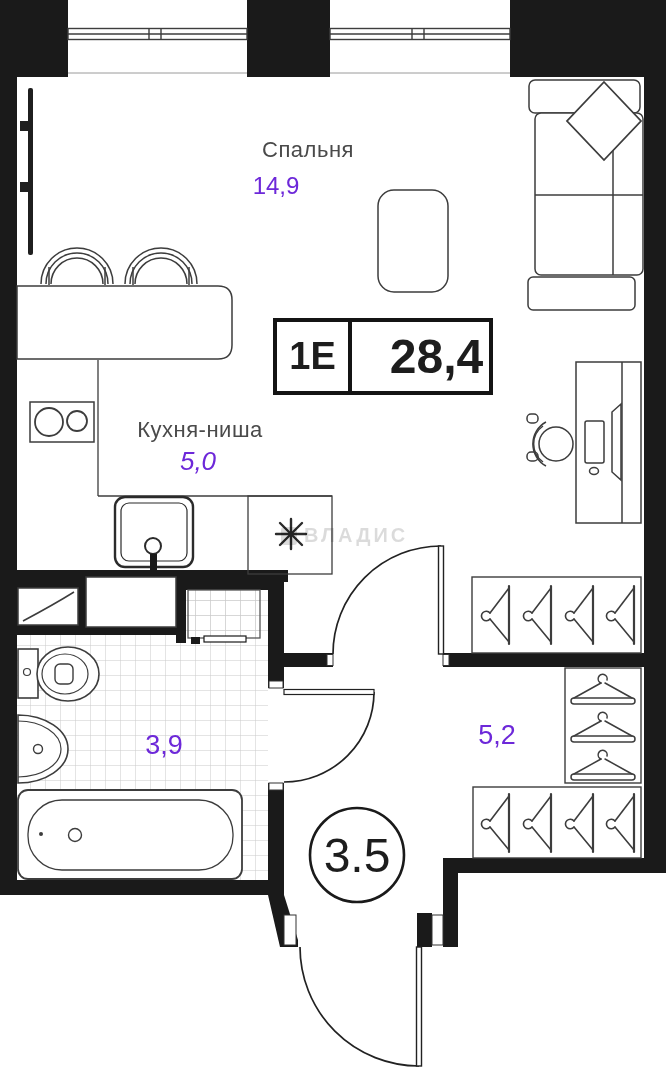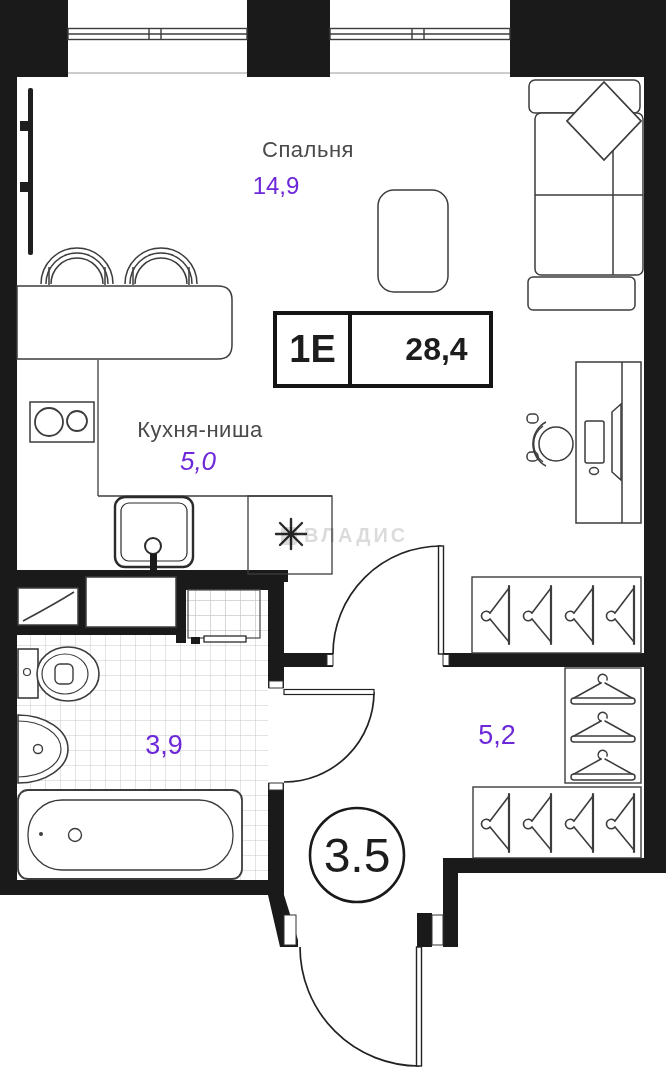--- a/index.html
+++ b/index.html
@@ -2,26 +2,26 @@
 <html><head>
 <meta charset="utf-8">
 <style>
   html,body{margin:0;padding:0;background:#ffffff;}
   #plan{position:relative;width:666px;height:1080px;background:#ffffff;overflow:hidden;
         font-family:"Liberation Sans","DejaVu Sans",sans-serif;}
   #plan svg{position:absolute;left:0;top:0;}
   .lbl{position:absolute;transform:translate(-50%,-50%);white-space:nowrap;line-height:1;}
   .room-name{font-size:22px;color:#4a4a4a;letter-spacing:.5px;}
   .room-area{color:#6d28d9;}
-  #unit-box{position:absolute;left:273px;top:311px;width:220px;height:77px;
+  #unit-box{position:absolute;left:273px;top:318px;width:220px;height:77px;
             box-sizing:border-box;border:4.5px solid #141414;background:#fff;
             display:flex;align-items:stretch;z-index:3;gap:32px;}
   #unit-box .cell{display:flex;align-items:center;justify-content:center;color:#1d1d1d;}
   #unit-box .cell.l{width:71px;border-right:4.5px solid #141414;font-size:38px;font-weight:600;}
-  #unit-box .cell.r{flex:1;font-size:32px;font-weight:600;}
+  #unit-box .cell.r{flex:1;font-size:48px;font-weight:600;}
   #badge-text{font-size:48px;color:#1d1d1d;z-index:3;}
   #watermark{position:absolute;left:281px;top:524px;display:flex;align-items:center;gap:7px;z-index:2;}
   #watermark .wm-logo{width:16px;height:18px;background:rgba(0,0,0,0.14);border-radius:3px;}
   #watermark .wm-text{font-size:20px;font-weight:bold;letter-spacing:3px;color:rgba(0,0,0,0.14);}
 </style>
 </head>
 <body>
 
 <div id="plan">
 

